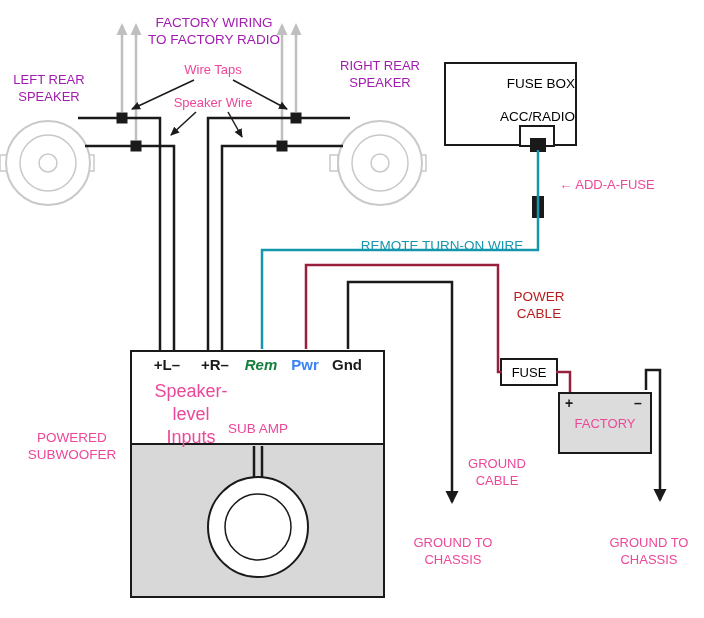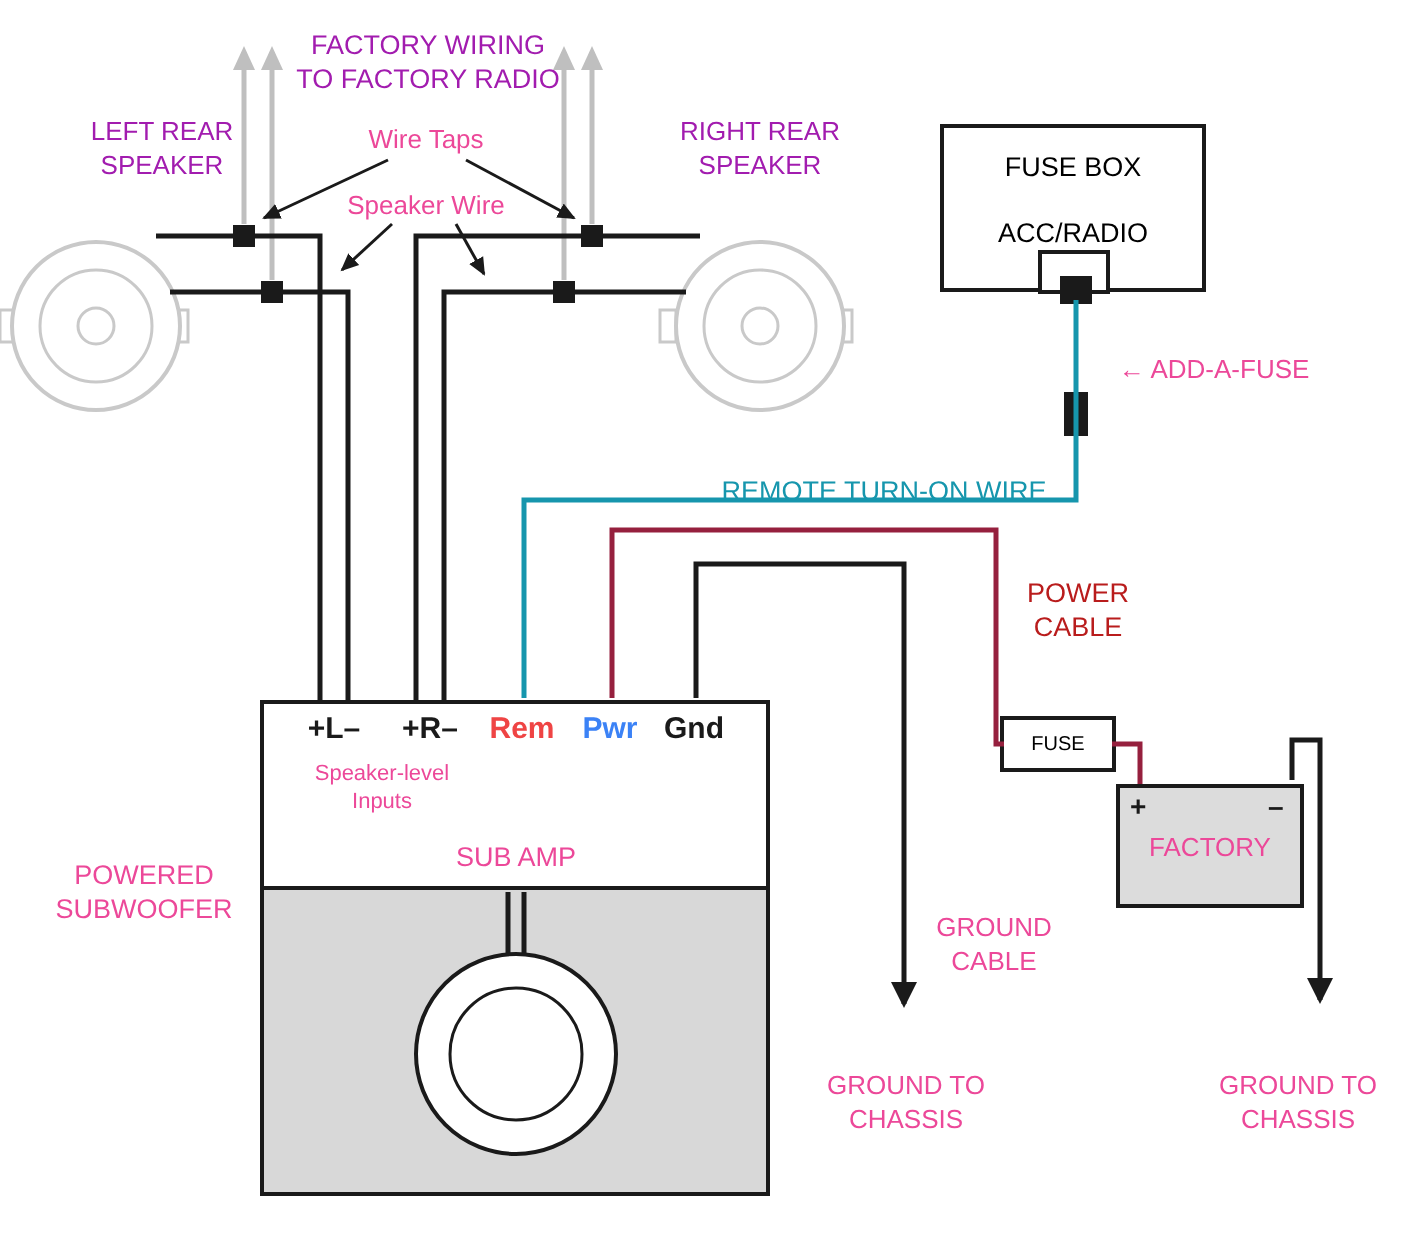--- a/index.html
+++ b/index.html
@@ -4,48 +4,48 @@
 <style>
   html,body{margin:0;padding:0;background:#fff;}
   #stage{position:relative;width:704px;height:618px;background:#fff;overflow:hidden;
          font-family:"Liberation Sans","DejaVu Sans",sans-serif;}
   .lbl{position:absolute;font-size:13px;line-height:1.28;color:#ec4899;
        white-space:pre-line;text-align:center;}
   .lbl.gray{color:#a21caf;}
   .lbl.teal{color:#1696ad;}
   .lbl.maroon{color:#b91c1c;}
   .lbl.leftal{text-align:center;}
-  .lbl.sm{font-size:11px;}
+  .lbl.sm{font-size:18px;}
   .lbl.md{font-size:13.5px;}
   .box{position:absolute;border:2px solid #1a1a1a;background:#fff;box-sizing:border-box;}
   .terminal{position:absolute;font-size:15px;font-weight:600;text-align:center;width:36px;top:356px;color:#1a1a1a;}
-  .terminal.teal{color:#ef4444;}
+  .terminal.teal{color:#15803d;font-style:italic;}
   .terminal.maroon{color:#3b82f6;}
   #enclosure{background:#d8d8d8;}
   #battery{background:#dcdcdc;}
   #fusebox{display:flex;flex-direction:column;align-items:center;padding-top:12px;row-gap:18px;font-size:13.5px;}
-  #fuse-small{display:flex;align-items:center;justify-content:center;font-size:10px;}
+  #fuse-small{display:flex;align-items:center;justify-content:center;font-size:13px;}
   .batt-sign{position:absolute;font-size:14px;font-weight:600;color:#1a1a1a;}
   svg.layer{position:absolute;left:0;top:0;z-index:2;pointer-events:none;}
   .boxes{z-index:1;}
   .texts{z-index:3;}
   .wire{fill:none;stroke-width:2.5;}
   .wire-thin{fill:none;stroke:#1a1a1a;stroke-width:1.5;}
   .wire-black{stroke:#1a1a1a;}
   .wire-gray{stroke:#bfbfbf;}
   .tap{fill:#1a1a1a;}
   .spk{fill:#ffffff;stroke:#c9c9c9;}
 </style>
 </head>
 <body>
 
 <div id="stage">
 
   <div class="boxes">
-    <div class="box" id="fusebox" style="left:470px;top:62px;width:133px;height:84px;">
+    <div class="box" id="fusebox" style="left:444px;top:62px;width:133px;height:84px;align-items:flex-end;">
       <span>FUSE BOX</span>
       <span>ACC/RADIO</span>
     </div>
 
     <div class="box" id="amp" style="left:130px;top:350px;width:255px;height:95px;"></div>
 
     <div class="box" id="enclosure" style="left:130px;top:443px;width:255px;height:155px;"></div>
 
     <div class="box" id="fuse-small" style="left:500px;top:358px;width:58px;height:28px;">
       <span>FUSE</span>
@@ -116,21 +116,21 @@
     <line x1="254" y1="446" x2="254" y2="480" class="wire wire-black" stroke-width="2"></line>
     <line x1="262" y1="446" x2="262" y2="480" class="wire wire-black" stroke-width="2"></line>
 
     <circle cx="258" cy="527" r="50" fill="#ffffff" stroke="#1a1a1a" stroke-width="2"></circle>
     <circle cx="258" cy="527" r="33" fill="#ffffff" stroke="#1a1a1a" stroke-width="1.5"></circle>
   </svg>
 
   <div class="texts">
     <div class="lbl gray md" style="left:140px;top:14px;width:148px;">FACTORY WIRING
 TO FACTORY RADIO</div>
-    <div class="lbl gray" style="left:0px;top:58px;width:98px;padding-left:32px;">LEFT REAR
+    <div class="lbl gray" style="left:0px;top:72px;width:98px;">LEFT REAR
 SPEAKER</div>
     <div class="lbl gray" style="left:331px;top:58px;width:98px;">RIGHT REAR
 SPEAKER</div>
     <div class="lbl" style="left:160px;top:62px;width:106px;">Wire Taps</div>
     <div class="lbl" style="left:158px;top:95px;width:110px;">Speaker Wire</div>
 
     <div class="lbl leftal" style="left:547px;top:177px;width:120px;">← ADD-A-FUSE</div>
     <div class="lbl teal md" style="left:348px;top:237px;width:188px;">REMOTE TURN-ON WIRE</div>
     <div class="lbl maroon md leftal" style="left:504px;top:288px;width:70px;">POWER
 CABLE</div>

